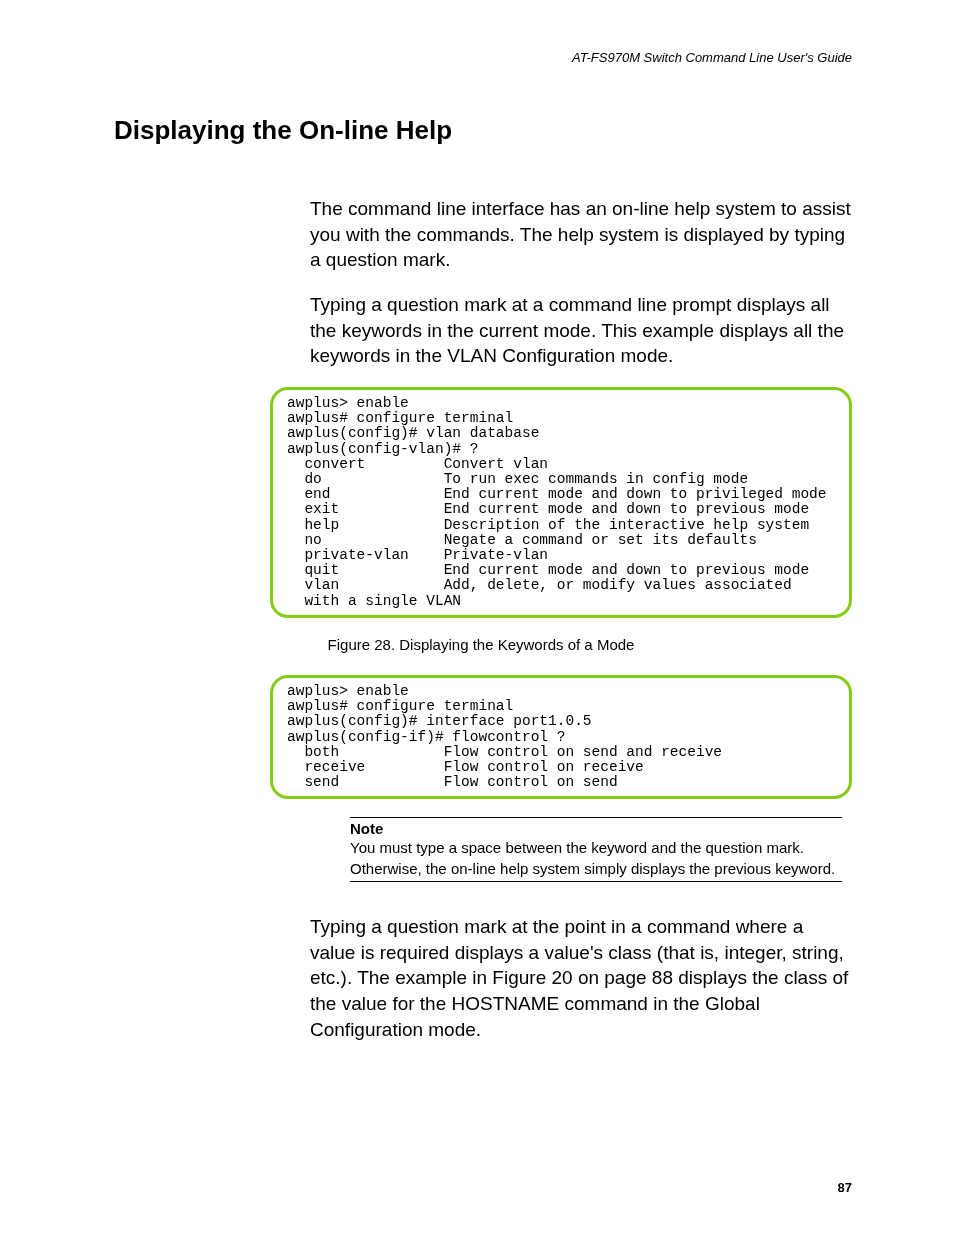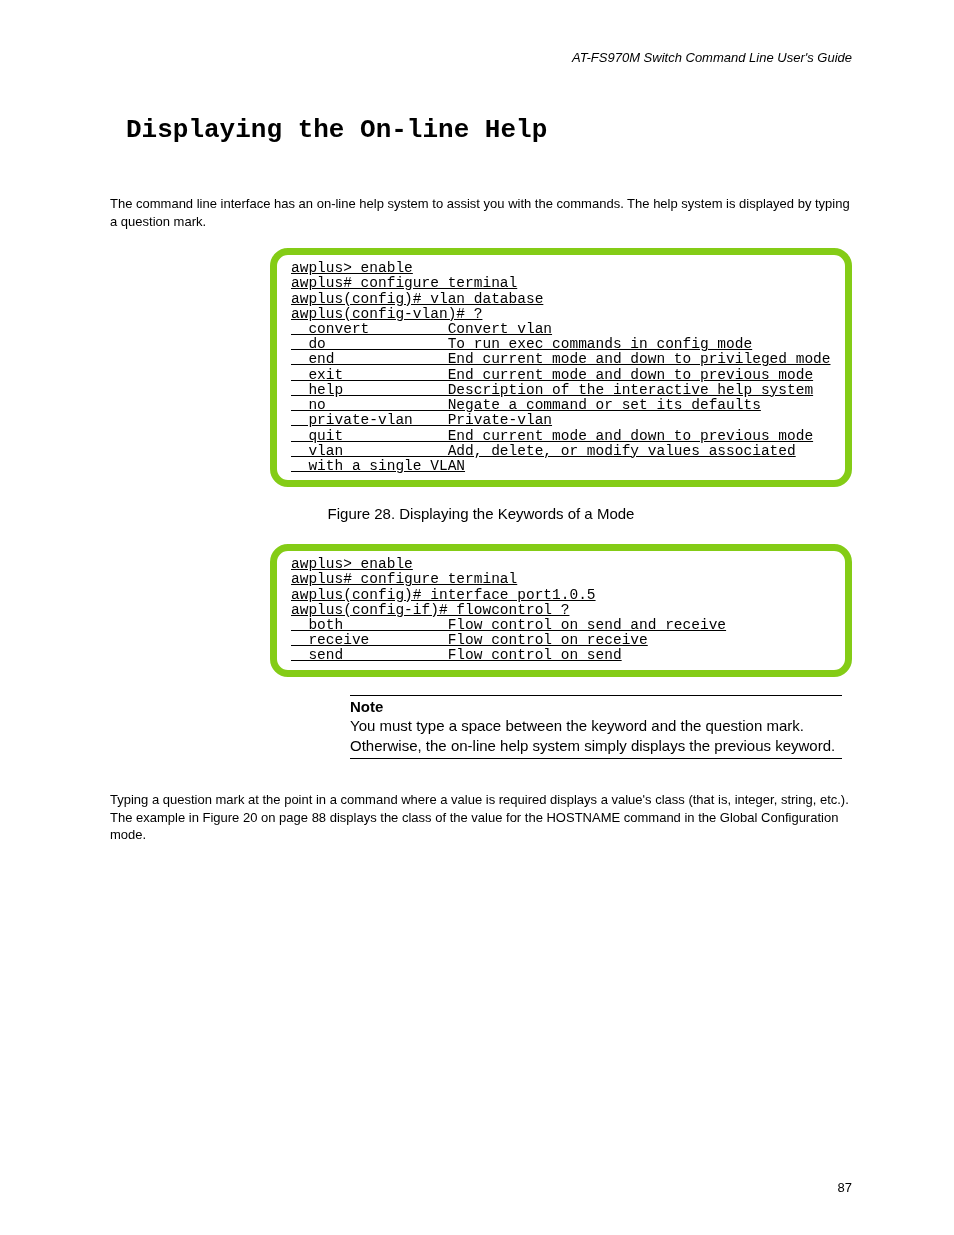--- a/index.html
+++ b/index.html
@@ -18,43 +18,43 @@
     border-radius: 6px;
   }
   .header-right {
     text-align: right;
     font-size: 13px;
     font-style: italic;
     font-family: Arial, sans-serif;
     margin-bottom: 50px;
   }
   h2.section-title {
-    font-family: Liberation Mono, monospace;
+    font-family: Liberation Sans, sans-serif;
     font-weight: bold;
     font-size: 26px;
-    margin: 0 0 50px 16px;
+    margin: 0 0 50px 4px;
   }
   .body-text {
-    font-size: 13px;
+    margin-left: 200px;
+    font-size: 19px;
     line-height: 1.35;
     margin-bottom: 18px;
   }
   .code-box {
-    border: 7px solid #84cc16;
+    border: 3px solid #84cc16;
     border-radius: 18px;
     padding: 6px 14px 6px 14px;
     margin: 8px 0 18px 0;
     margin-left: 160px;
     margin-right: 0;
     font-family: "Courier New", Courier, monospace;
     font-size: 14.5px;
     line-height: 1.05;
     white-space: pre;
     overflow: hidden;
-    text-decoration: underline;
   }
   .figure-caption {
     text-align: center;
     font-size: 15px;
     margin: 12px 0 22px 0;
   }
   .note-block {
     margin-left: 240px;
     margin-right: 10px;
     margin-bottom: 32px;
@@ -72,33 +72,35 @@
   .note-body {
     font-size: 15px;
     line-height: 1.35;
     margin: 0 0 2px 0;
   }
   .page-number {
     position: absolute;
     bottom: 40px;
     right: 88px;
     font-size: 13px;
+    font-weight: bold;
   }
 </style>
 </head>
 <body>
 
 <div class="page">
 
   <div class="header-right">AT-FS970M Switch Command Line User's Guide</div>
 
   <h2 class="section-title">Displaying the On-line Help</h2>
 
   <p class="body-text">The command line interface has an on-line help system to assist you with the commands. The help system is displayed by typing a question mark.</p>
 
+  <p class="body-text">Typing a question mark at a command line prompt displays all the keywords in the current mode. This example displays all the keywords in the VLAN Configuration mode.</p>
 
   <div class="code-box">awplus&gt; enable
 awplus# configure terminal
 awplus(config)# vlan database
 awplus(config-vlan)# ?
   convert         Convert vlan
   do              To run exec commands in config mode
   end             End current mode and down to privileged mode
   exit            End current mode and down to previous mode
   help            Description of the interactive help system

